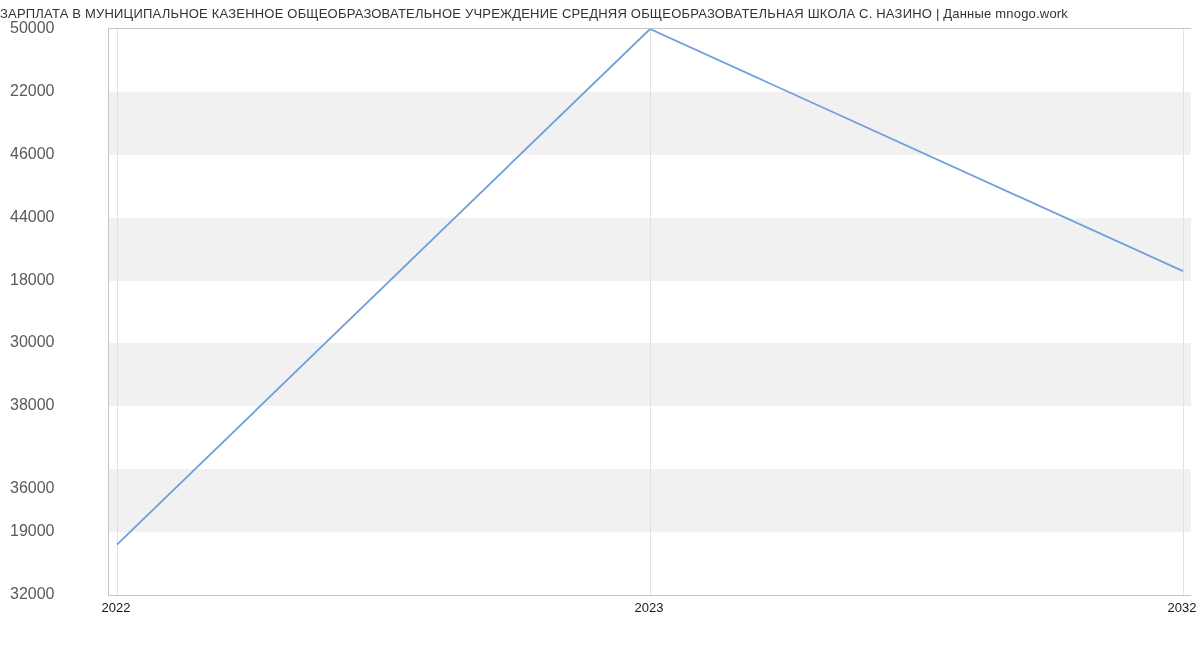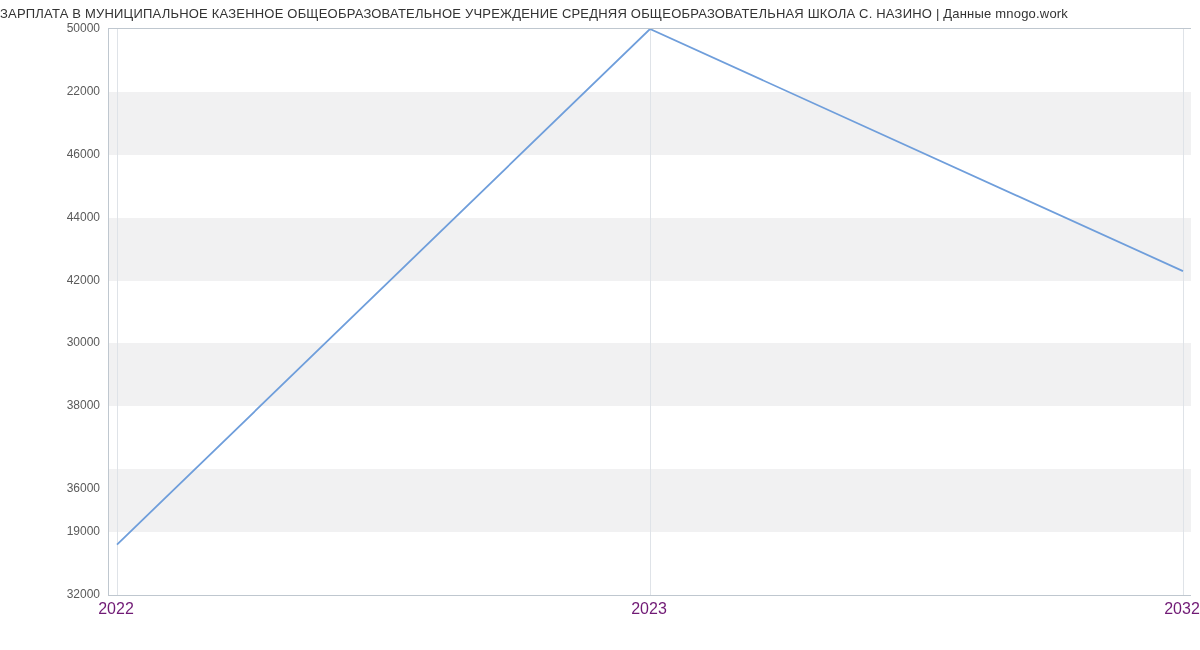--- a/index.html
+++ b/index.html
@@ -3,38 +3,38 @@
 <meta charset="utf-8">
 <style>
   html,body{margin:0;padding:0;background:#fff;font-family:Verdana,Geneva,sans-serif}
   .chart-wrap{position:relative;width:1200px;height:650px}
   .title{position:absolute;left:0;right:0;top:6px;font-size:13px;
          color:#333;letter-spacing:.2px}
   .plot{position:absolute;left:108px;top:28px;width:1082px;height:566px;
         border:1px solid #bfc7cf;border-right:none;background:#fff}
   .band{position:absolute;left:0;width:100%;background:#f1f1f2}
   .vgrid{position:absolute;top:0;bottom:0;width:0;border-left:1px solid #dfe3e8}
-  .ytick{position:absolute;right:1100px;width:90px;text-align:right;font-size:12px;
+  .ytick{position:absolute;right:1100px;width:90px;text-align:left;font-size:16px;
          color:#5a5a5a;transform:translateY(-50%)}
-  .xtick{position:absolute;top:600px;font-size:16px;color:#701a75;
+  .xtick{position:absolute;top:600px;font-size:13px;color:#0f172a;
          transform:translateX(-50%)}
   svg.line{position:absolute;left:0;top:0;width:100%;height:100%}
   svg.line path{fill:none;stroke:#6f9edb;stroke-width:1.8}
 </style>
 </head>
 <body>
 
 <div class="chart-wrap">
   <div class="title">ЗАРПЛАТА В МУНИЦИПАЛЬНОЕ КАЗЕННОЕ ОБЩЕОБРАЗОВАТЕЛЬНОЕ УЧРЕЖДЕНИЕ СРЕДНЯЯ ОБЩЕОБРАЗОВАТЕЛЬНАЯ ШКОЛА С. НАЗИНО | Данные mnogo.work</div>
 
   <div class="ytick" style="top:28px">50000</div>
   <div class="ytick" style="top:90.9px">22000</div>
   <div class="ytick" style="top:153.8px">46000</div>
   <div class="ytick" style="top:216.7px">44000</div>
-  <div class="ytick" style="top:279.6px">42000</div>
+  <div class="ytick" style="top:279.6px">18000</div>
   <div class="ytick" style="top:342.4px">30000</div>
   <div class="ytick" style="top:405.3px">38000</div>
   <div class="ytick" style="top:488px">36000</div>
   <div class="ytick" style="top:531.1px">19000</div>
   <div class="ytick" style="top:594px">32000</div>
 
   <div class="xtick" style="left:116px">2022</div>
   <div class="xtick" style="left:649px">2023</div>
   <div class="xtick" style="left:1182px">2032</div>
 

